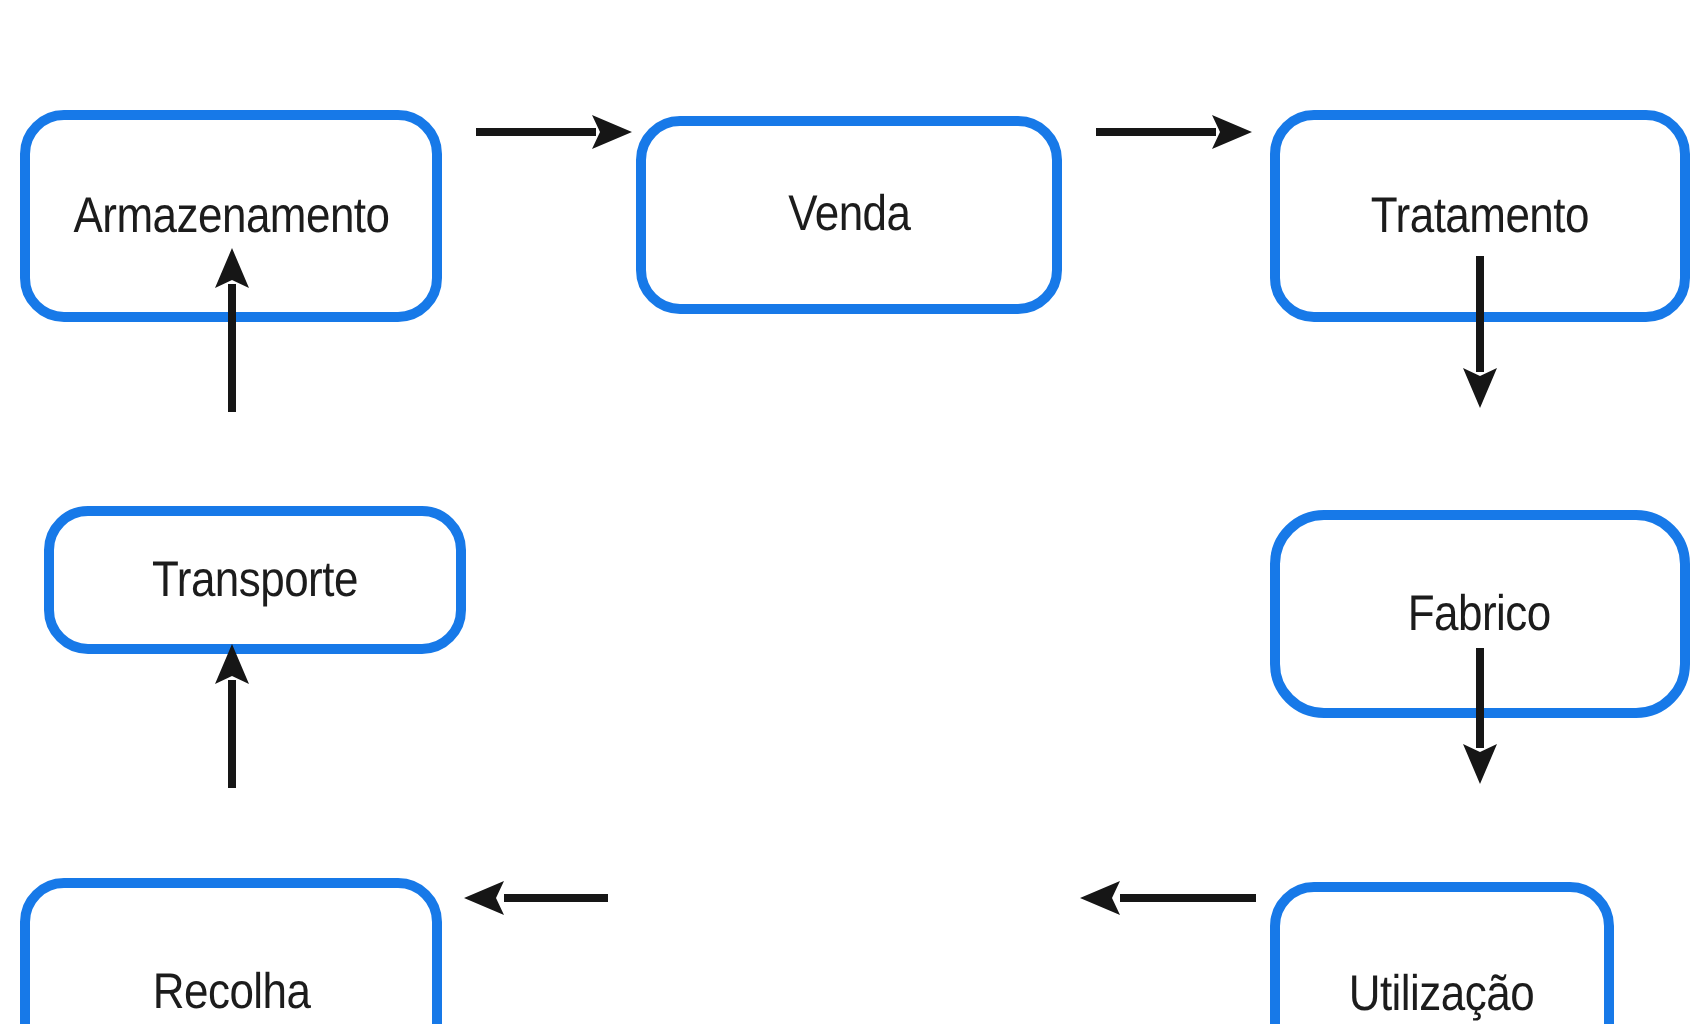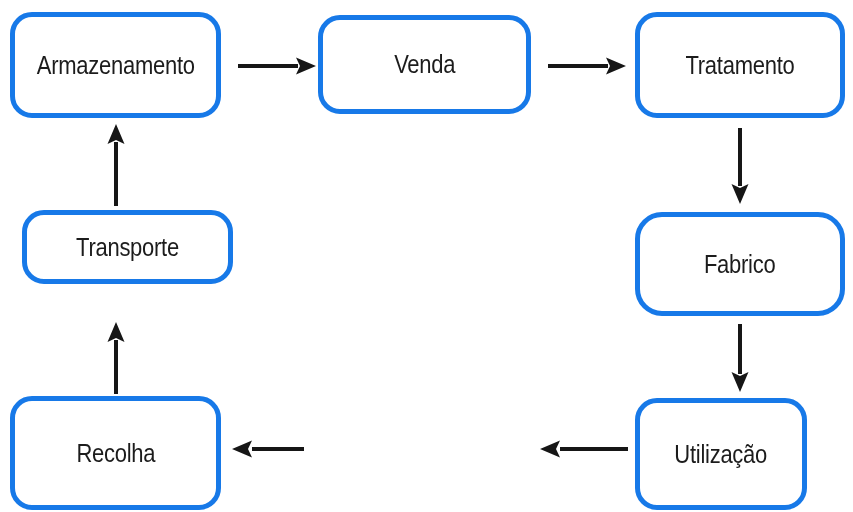--- a/index.html
+++ b/index.html
@@ -22,20 +22,21 @@
   .node {
     position: absolute;
     box-sizing: border-box;
     background: #ffffff;
     border: 5px solid #1779e8;
     border-radius: 22px;
     display: flex;
     align-items: center;
     justify-content: center;
     text-align: center;
+    margin-top: 43px;
   }
   .node-label {
     font-family: "Liberation Sans", sans-serif;
     font-size: 25px;
     font-weight: 400;
     color: #1c1c1c;
     letter-spacing: -0.3px;
     line-height: 1;
     transform: scaleX(0.88);
     white-space: nowrap;

